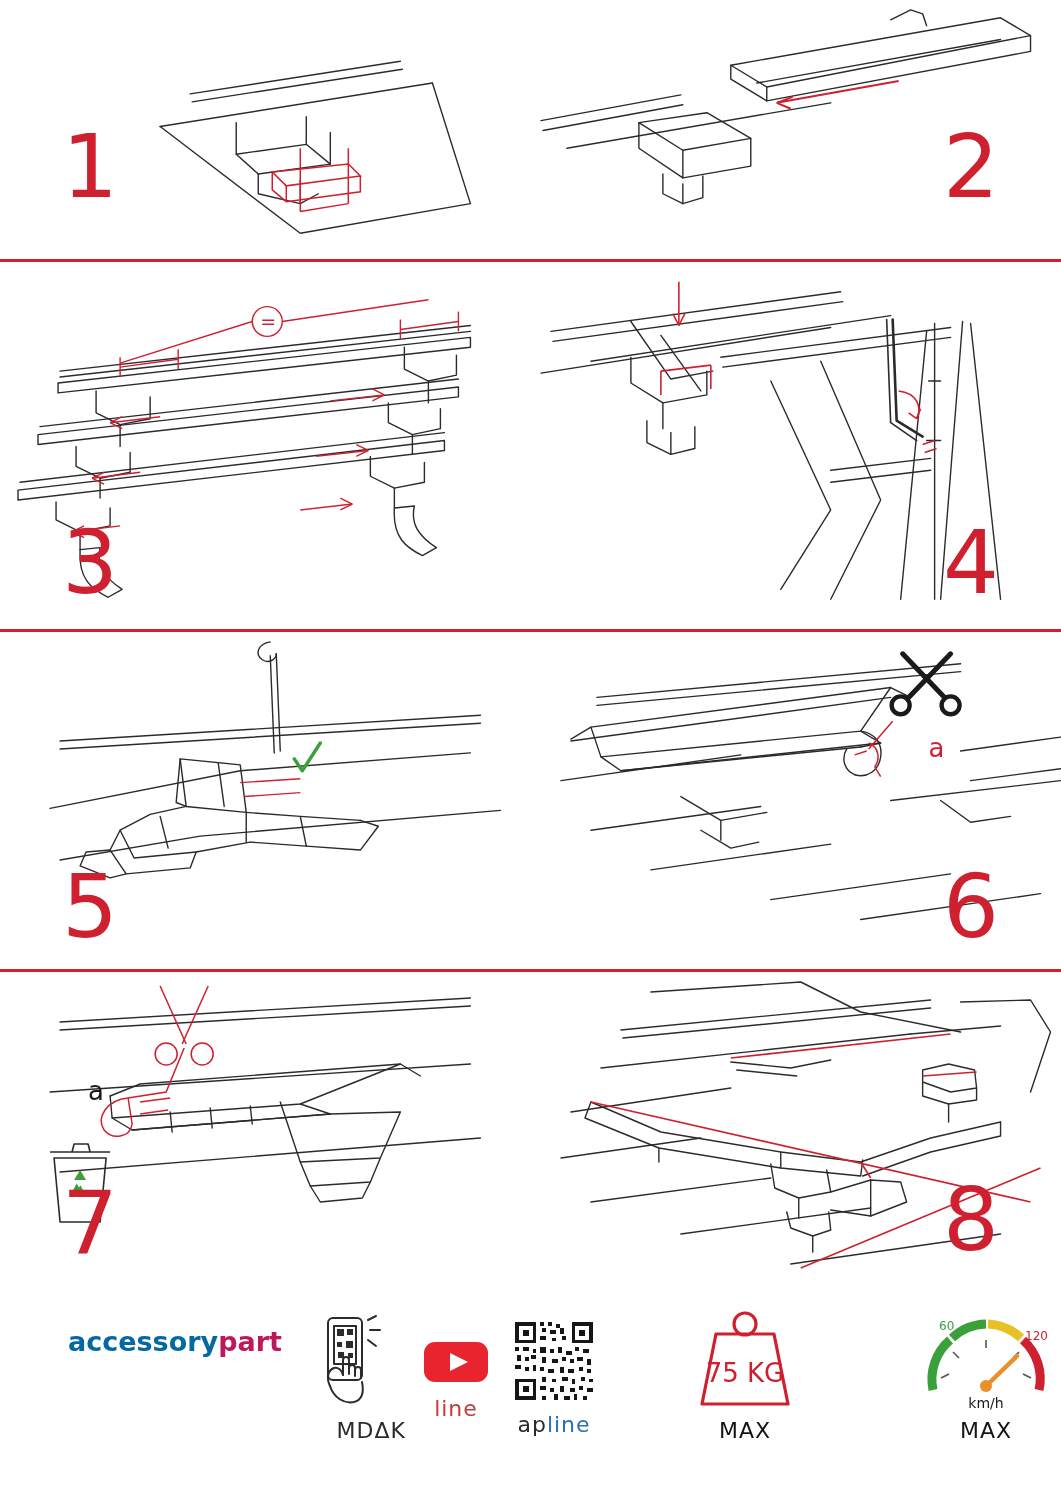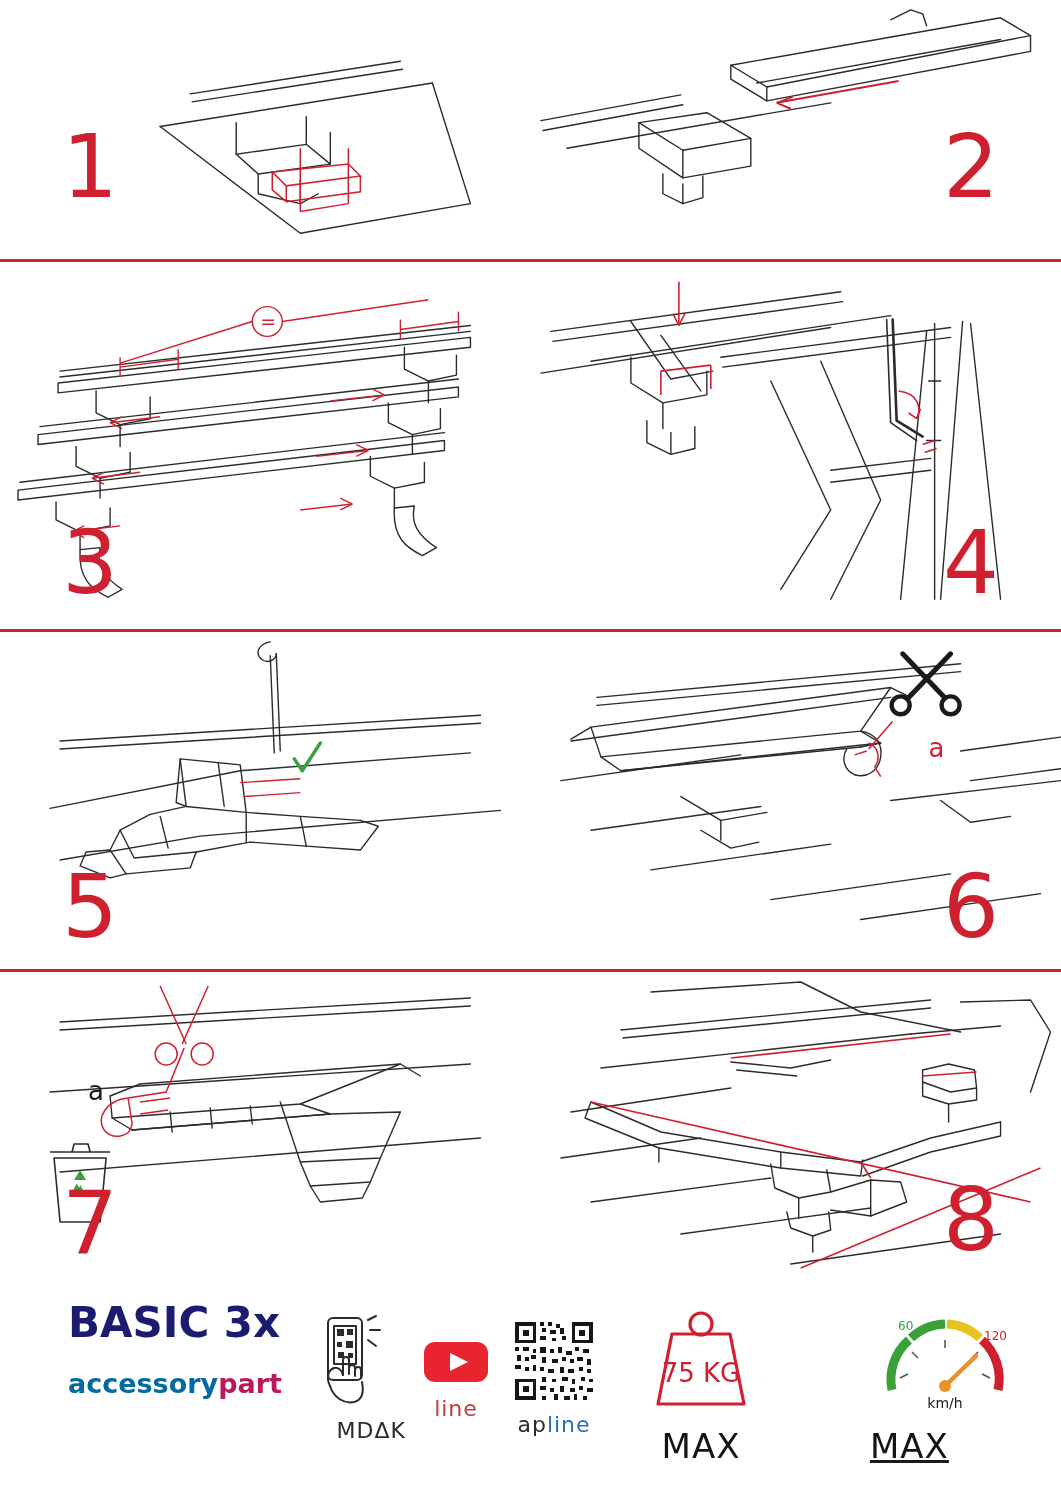--- a/index.html
+++ b/index.html
@@ -127,37 +127,37 @@
     margin-top: 6px;
   }
   .cap-mdak { color: #2b2b2b; }
   .cap-mdak .k { color: #2b2b2b; }
   .cap-ipqi { color: #c33b3b; }
   .cap-apline .ap { color: #2b2b2b; }
   .cap-apline .line { color: #2b6fb5; }
 
   .weight-block {
     position: absolute;
-    left: 636px;
+    left: 680px;
     top: 22px;
     width: 130px;
     text-align: center;
   }
   .speed-block {
     position: absolute;
-    left: 870px;
+    left: 911px;
     top: 22px;
     width: 150px;
-    text-decoration: underline;
+    text-align: center;
   }
   .max-label {
     font-family: "DejaVu Sans", sans-serif;
-    font-size: 34px;
+    font-size: 22px;
     color: #141414;
-    margin-top: 8px;
+    margin-top: 0;
     letter-spacing: 1px;
   }
   .kg-text {
     font-family: "DejaVu Sans", sans-serif;
     font-size: 26px;
     fill: #cf2030;
   }
 </style>
 </head>
 <body>
@@ -518,23 +518,20 @@
           </svg>
         </div>
         <div class="step-num num-8">8</div>
       </div>
     </div>
   </div>
 
   <div class="footer">
 
     <div class="brand-block">
-      <div class="brand-title">
-        <span>BASIC 3</span><span class="x">x</span>
-      </div>
       <div class="brand-sub">
         <span class="a1">accessory</span><span class="a2">part</span>
       </div>
     </div>
 
     <div class="logos">
 
       <div class="logo-item" style="left:10px; top:0; width:96px;text-align:right;">
         <svg width="96" height="96" viewBox="0 0 96 96">
           <g fill="none" stroke="#2b2b2b" stroke-width="2" stroke-linejoin="round">

